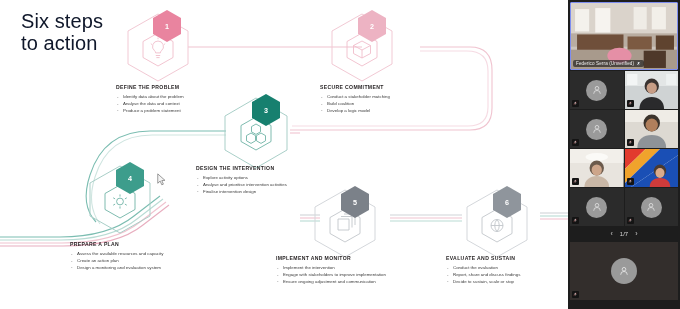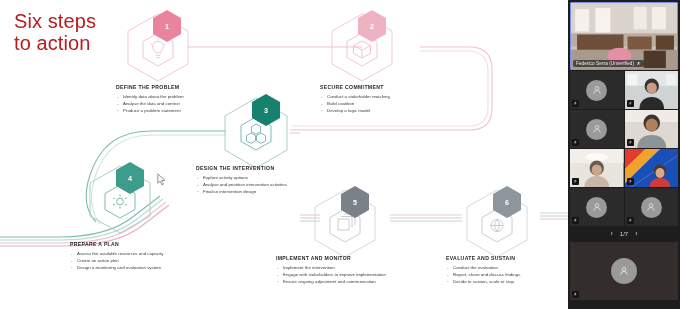--- a/index.html
+++ b/index.html
@@ -15,23 +15,23 @@
   #slide {
     position: relative;
     width: 568px; height: 309px;
     background: #ffffff;
     overflow: hidden;
     flex: 0 0 568px;
   }
   #slide-svg { position: absolute; inset: 0; width: 568px; height: 309px; }
 
   .slide-title {
-    position: absolute; left: 14px; top: 10px;
+    position: absolute; left: 21px; top: 10px;
     font-size: 20px; line-height: 1.12; font-weight: 400;
-    color: #b91c1c; letter-spacing: .1px;
+    color: #0f172a; letter-spacing: .1px;
     white-space: pre-line;
   }
 
   .step-block { position: absolute; }
   .step-head {
     font-size: 5.1px; font-weight: bold; color: #231f20;
     letter-spacing: .35px; margin-bottom: 4px; white-space: nowrap;
   }
   .step-block ul { list-style: none; }
   .step-block li {

